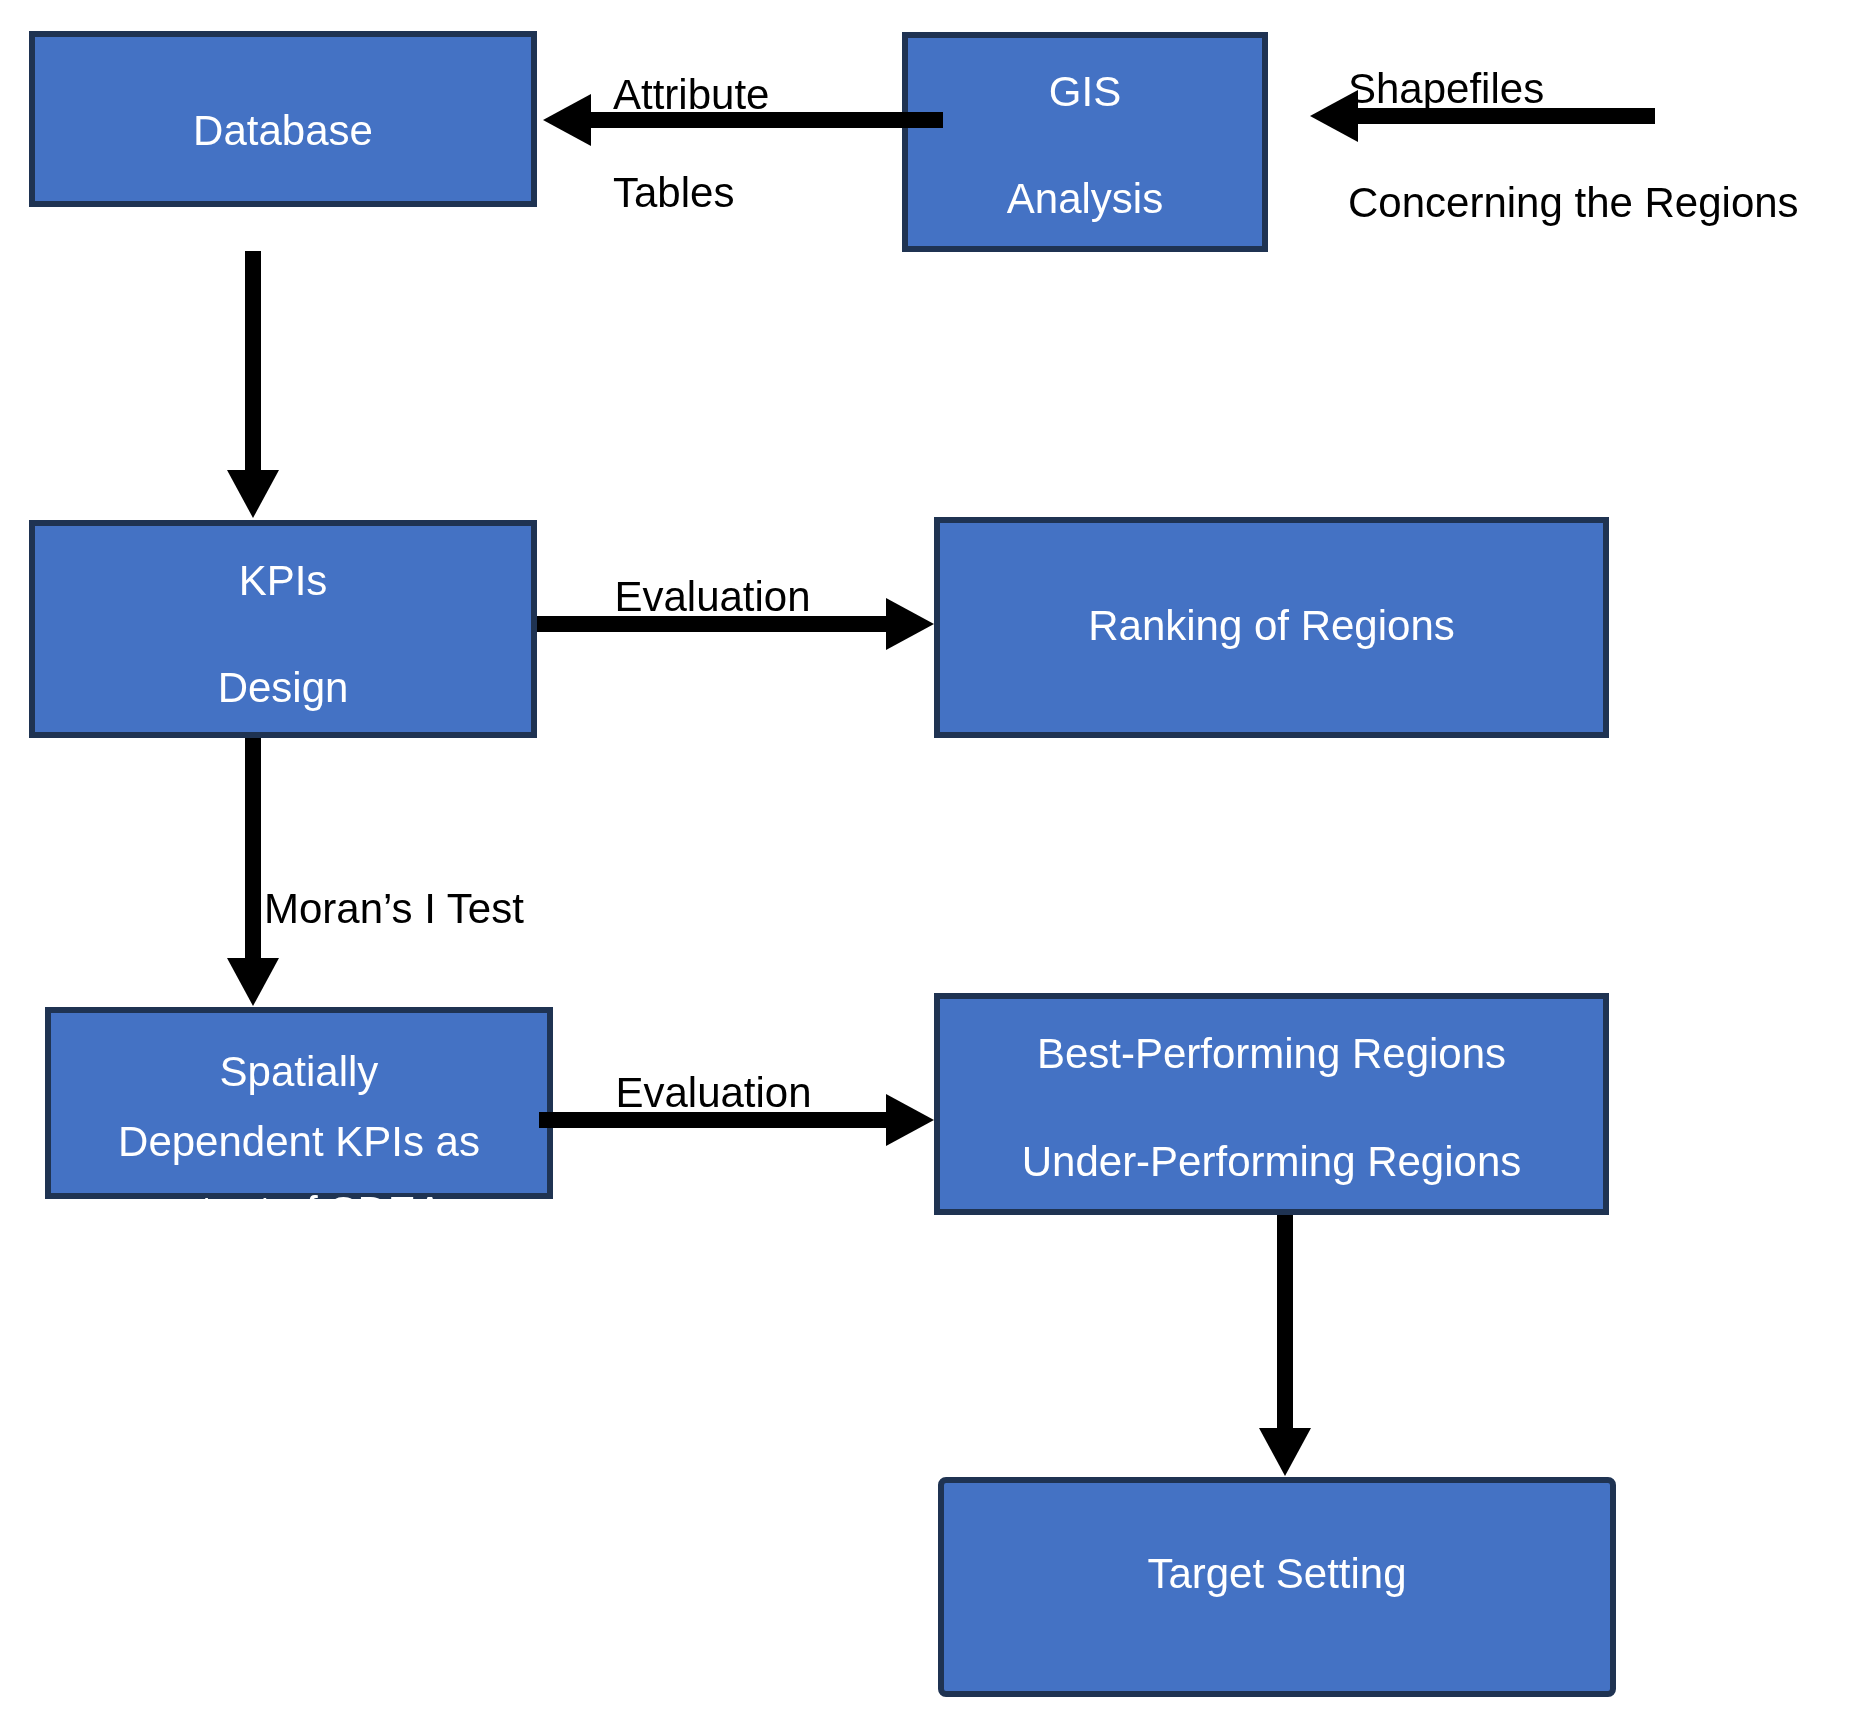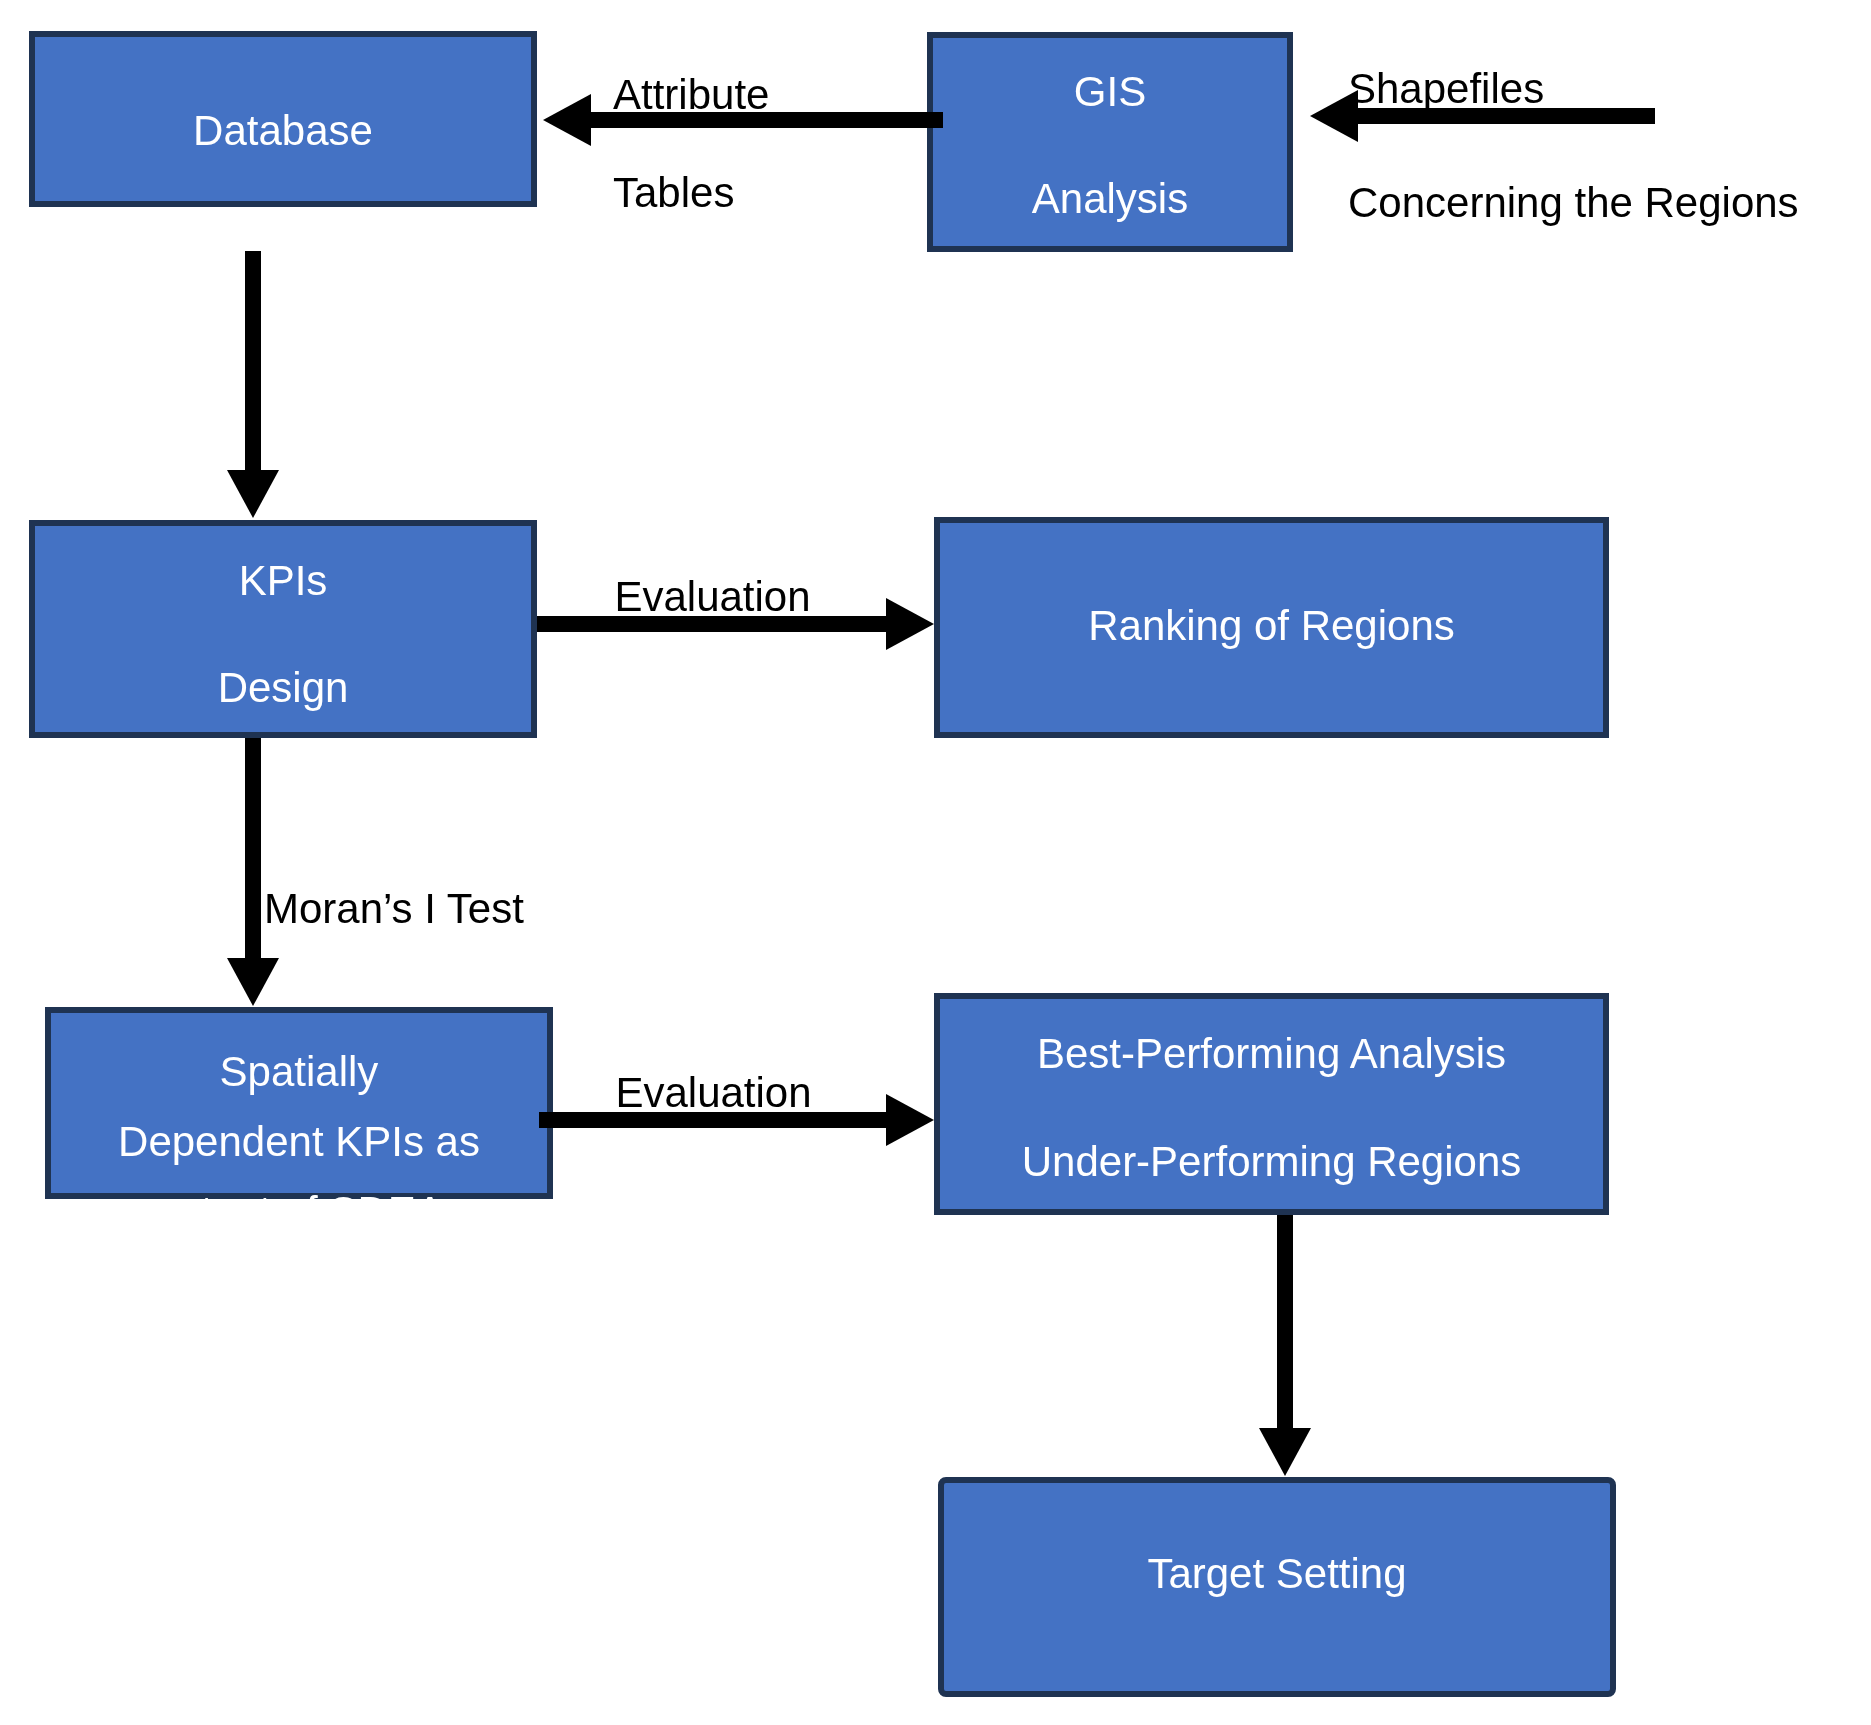--- a/index.html
+++ b/index.html
@@ -67,42 +67,42 @@
 </style>
 </head>
 <body>
 
 <div id="canvas">
 
   <div class="box" style="left:29px; top:31px; width:508px; height:176px;">
     <span class="bline" style="top:68px;">Database</span>
   </div>
 
-  <div class="box" style="left:927px; top:32px; width:366px; height:220px;">
+  <div class="box" style="left:902px; top:32px; width:366px; height:220px;">
     <span class="bline" style="top:28px;">GIS</span>
     <span class="bline" style="top:135px;">Analysis</span>
   </div>
 
   <div class="box" style="left:29px; top:520px; width:508px; height:218px;">
     <span class="bline" style="top:29px;">KPIs</span>
     <span class="bline" style="top:136px;">Design</span>
   </div>
 
   <div class="box" style="left:934px; top:517px; width:675px; height:221px;">
     <span class="bline" style="top:77px;">Ranking of Regions</span>
   </div>
 
   <div class="box" style="left:29px; top:1007px; width:508px; height:192px;margin-left:16px;">
     <span class="bline" style="top:33px;">Spatially</span>
     <span class="bline" style="top:103px;">Dependent KPIs as</span>
     <span class="bline" style="top:173px;">output of SDEA</span>
   </div>
 
   <div class="box" style="left:934px; top:993px; width:675px; height:222px;">
-    <span class="bline" style="top:29px;">Best-Performing Analysis</span>
+    <span class="bline" style="top:29px;">Best-Performing Regions</span>
     <span class="bline" style="top:137px;">Under-Performing Regions</span>
   </div>
 
   <div class="box" style="left:938px; top:1477px; width:678px; height:220px;border-radius:8px;">
     <span class="bline" style="top:65px;">Target Setting</span>
   </div>
 
   <div>
     <div class="abar" style="left:590px; top:112px; width:353px; height:16px;"></div>
     <div class="ahead left" style="left:543px; top:94px;"></div>

